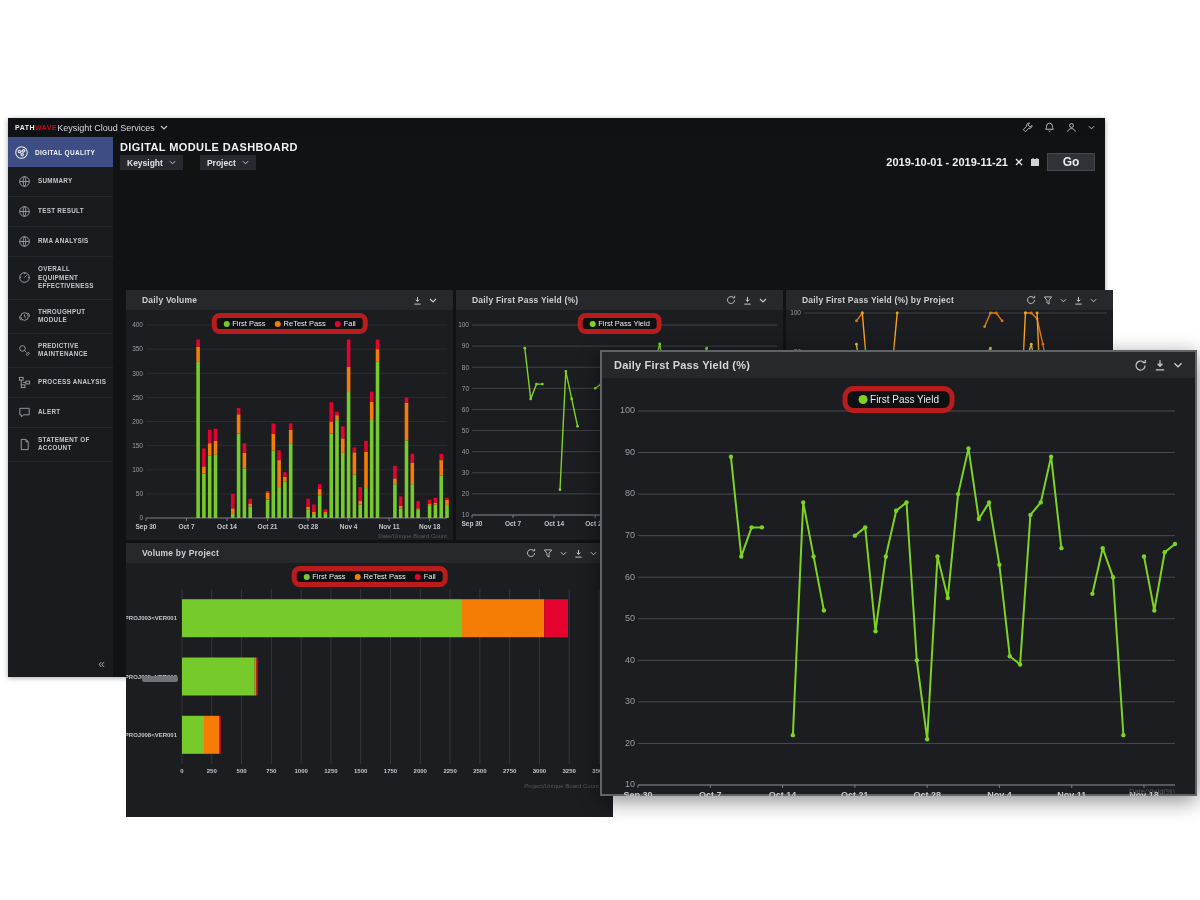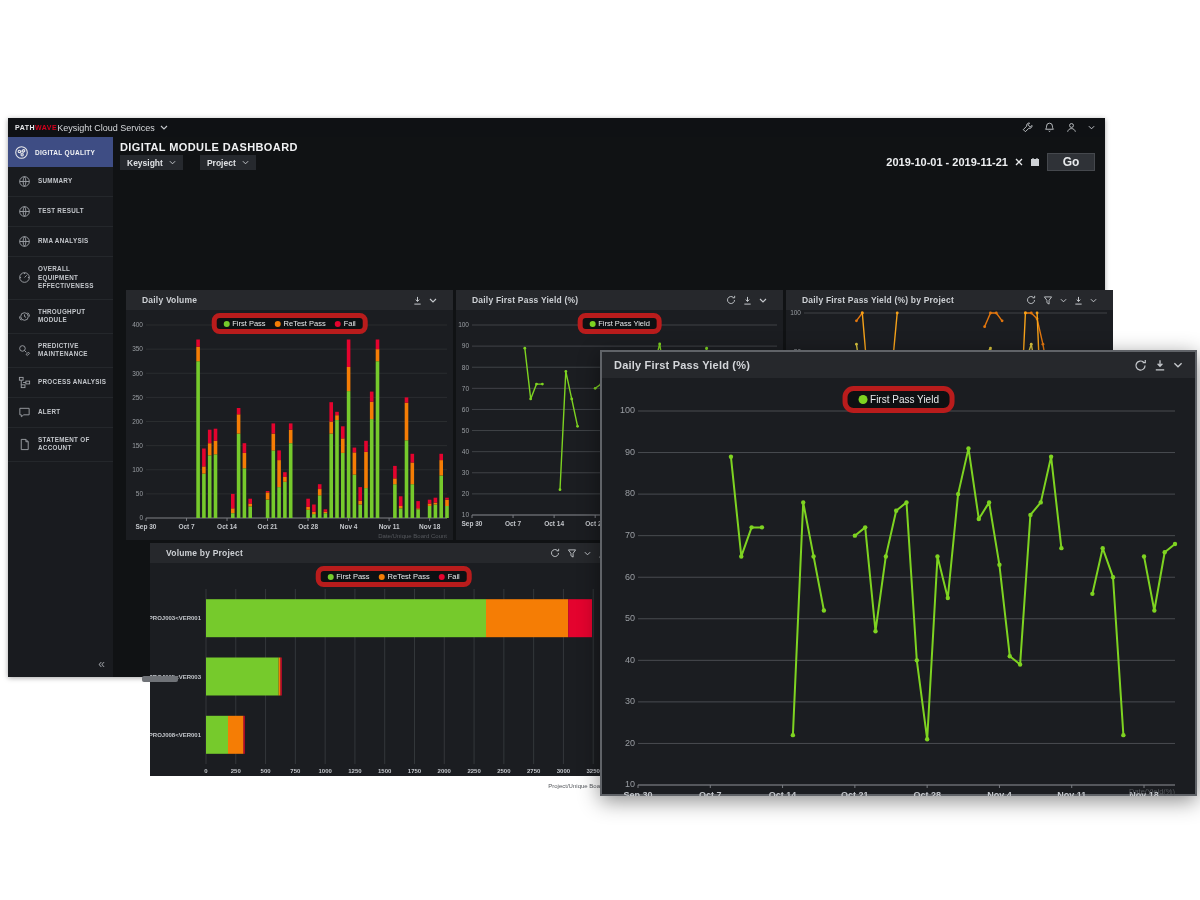--- a/index.html
+++ b/index.html
@@ -47,21 +47,21 @@
   .legend .li{display:flex;align-items:center;gap:3px;font-size:7.5px;color:#e7e9eb;}
   .legend .dot{width:6px;height:6px;border-radius:50%;display:inline-block;}
   .legend.big{top:8px;padding:3px 11px;border-radius:11px;gap:8px;}
   .legend.big .li{font-size:10px;}
   .legend.big .dot{width:9px;height:9px;}
   svg text{font-family:"Liberation Sans",sans-serif;}
 
   #panel-dv{left:118px;top:172px;width:327px;height:250px;}
   #panel-fpy{left:448px;top:172px;width:327px;height:250px;}
   #panel-byproj{left:778px;top:172px;width:327px;height:250px;}
-  #panel-vbp{left:118px;top:425px;width:487px;height:233px;margin-left:24px;}
+  #panel-vbp{left:118px;top:425px;width:487px;height:274px;}
 
   
   .overlay{position:absolute;left:600px;top:350px;width:597px;height:446px;background:#1e2024;
     border:2px solid #606368;box-sizing:border-box;box-shadow:0 5px 20px rgba(0,0,0,.45);z-index:10;}
   .overlay .phead{height:26px;background:#26282c;padding:0 12px;}
   .overlay .ptitle{font-size:11px;color:#d4d6da;}
   .overlay .pbody{height:calc(100% - 26px);background:#1b1d21;}
 
   .scroll-thumb{position:absolute;left:142px;top:676px;width:36px;height:6px;background:#6f7277;border-radius:2px;}
 </style>

